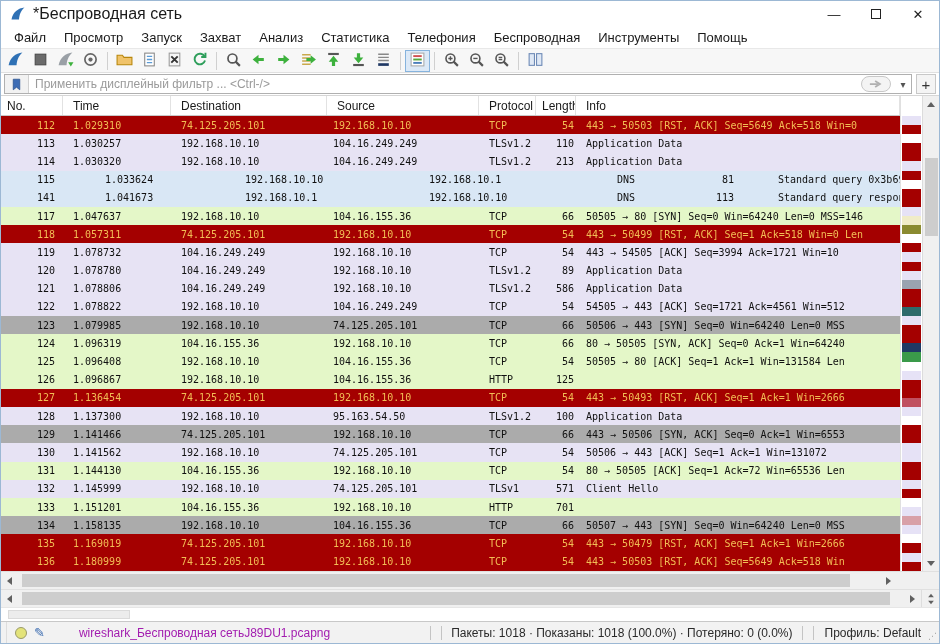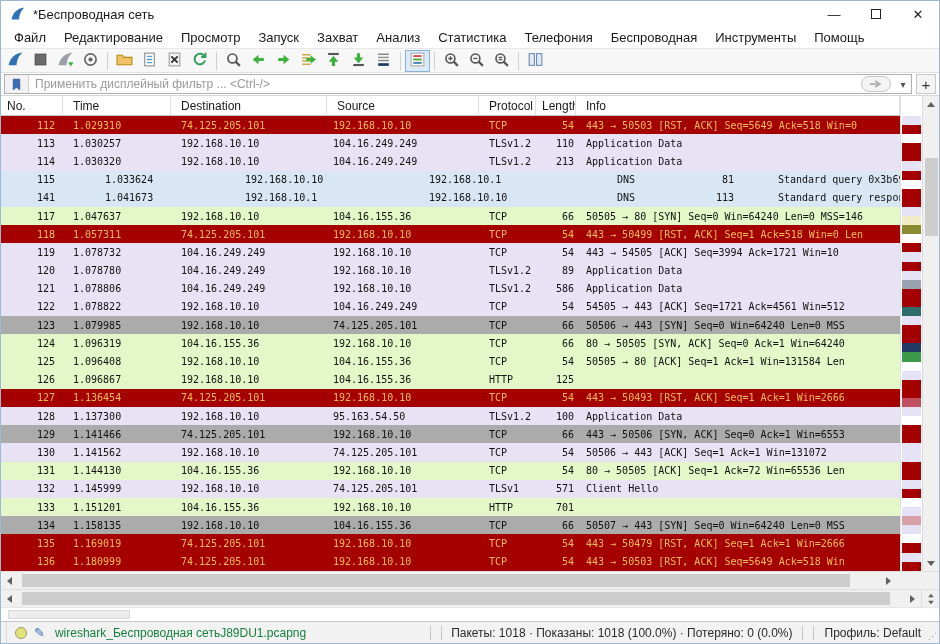--- a/index.html
+++ b/index.html
@@ -3,21 +3,21 @@
 <meta charset="utf-8">
 <style>
   * { box-sizing: border-box; margin: 0; padding: 0; }
   html,body { width: 940px; height: 644px; overflow: hidden; }
   body { font-family: "Liberation Sans", "DejaVu Sans", sans-serif; background: #fff; }
   .window { width: 940px; height: 644px; border: 1px solid #9cb8d4; display: flex; flex-direction: column; background: #fff; }
 
   
   .titlebar { height: 26px; display: flex; align-items: center; background: #fff; flex: none; }
   .titlebar .logo { width: 18px; height: 16px; margin: 0 6px 0 8px; }
-  .titlebar .title { font-size: 13px; color: #1a1a1a; }
+  .titlebar .title { font-size: 16px; color: #1a1a1a; }
   .titlebar .spacer { flex: 1; }
   .cap-btn { width: 42px; height: 26px; display: flex; align-items: center; justify-content: center; font-size: 13px; color: #222; background: #fff; border: none; cursor: default; }
   .max-glyph { width: 10px; height: 10px; border: 1.3px solid #222; }
 
   
   .menubar { height: 22px; display: flex; align-items: center; background: #fff; padding-left: 4px; flex: none; border-bottom: 1px solid #e8e8e8; }
   .menu-item { font-size: 13px; color: #1a1a1a; padding: 0 9px; height: 100%; display: flex; align-items: center; }
 
   
   .toolbar { height: 24px; display: flex; align-items: center; background: #f7f7f7; border-bottom: 1px solid #e0e0e0; padding-left: 2px; flex: none; }
@@ -88,21 +88,21 @@
 
   
   .detail-strip { height: 14px; background: #fff; flex: none; display: flex; align-items: center; border-top: 1px solid #e6e6e6; }
   .detail-box { width: 122px; height: 9px; margin-left: 7px; background: #ececec; border: 1px solid #dadada; }
 
   
   .statusbar { height: 22px; flex: none; background: #f2f2f2; border-top: 1px solid #c8c8c8; display: flex; align-items: center; font-size: 12px; color: #2a2a2a; }
   .sb-grip-l { width: 6px; height: 100%; border-right: 1px solid #ddd; }
   .expert-dot { width: 12px; height: 12px; border-radius: 50%; background: #e3e37a; border: 1px solid #9a9a6a; margin: 0 7px 0 8px; flex: none; }
   .pencil { color: #3a6bb0; font-size: 13px; margin-right: 10px; }
-  .sb-file { color: #15803d; }
+  .sb-file { color: #a21caf; margin-left: 24px; }
   .sb-spacer { flex: 1; }
   .sb-sep { width: 1px; height: 14px; background: #c4c4c4; margin: 0 5px; }
   .sb-packets { margin: 0 4px; }
   .sb-profile { margin: 0 8px 0 6px; }
   .sb-gripdots { width: 10px; height: 100%; display: flex; align-items: flex-end; justify-content: flex-end; padding: 0 2px 2px 0; color: #aaa; font-size: 9px; }
 </style>
 </head>
 <body>
 
 <div class="window">
@@ -119,21 +119,20 @@
     <button class="cap-btn">
         <span class="max-glyph"></span>
       </button>
     <button class="cap-btn">
         <span>✕</span>
       </button>
   </div>
 
   <div class="menubar" id="menubar">
       <div class="menu-item">Файл</div>
-      <div class="menu-item">Редактирование</div>
       <div class="menu-item">Просмотр</div>
       <div class="menu-item">Запуск</div>
       <div class="menu-item">Захват</div>
       <div class="menu-item">Анализ</div>
       <div class="menu-item">Статистика</div>
       <div class="menu-item">Телефония</div>
       <div class="menu-item">Беспроводная</div>
       <div class="menu-item">Инструменты</div>
       <div class="menu-item">Помощь</div>
     </div>

